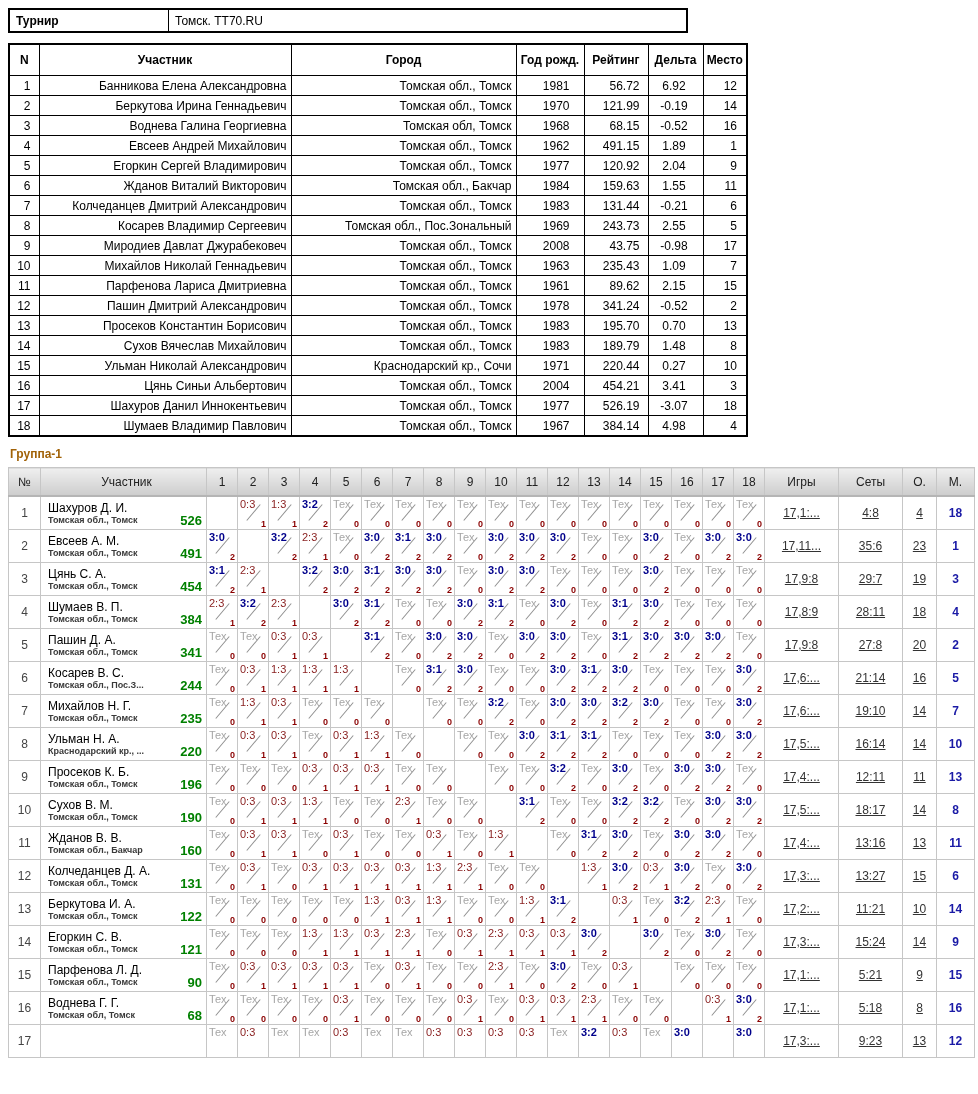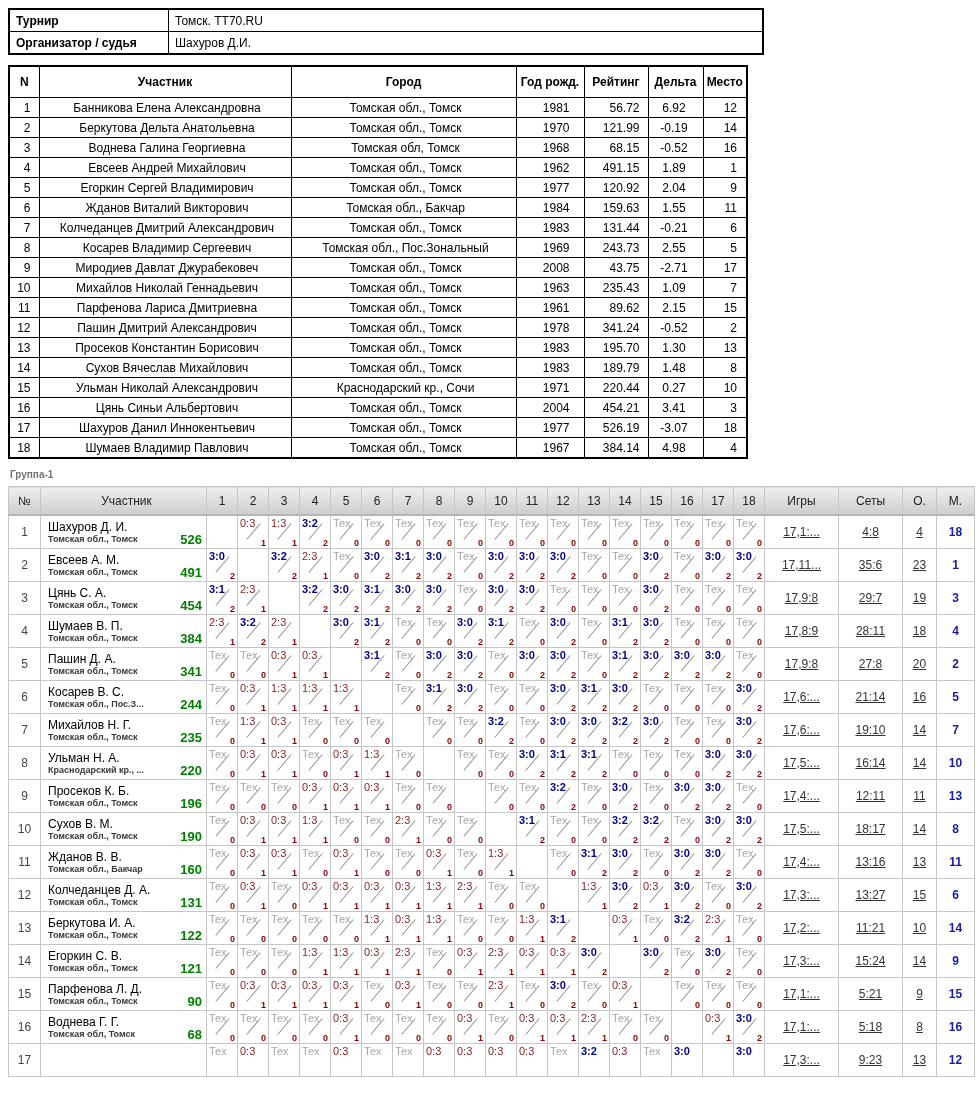--- a/index.html
+++ b/index.html
@@ -2,34 +2,34 @@
 <html><head>
 <meta charset="utf-8">
 <style>
   html,body{margin:0;padding:0;background:#fff;font-family:"Liberation Sans","DejaVu Sans",sans-serif;}
   body{width:978px;height:1094px;overflow:hidden;}
   #page{padding:8px 0 0 8px;}
   table{border-collapse:collapse;table-layout:fixed;}
   
   .blk{border:2px solid #000;}
   .blk td,.blk th{border:1px solid #000;font-size:12px;color:#000;overflow:hidden;white-space:nowrap;}
-  #info-table{width:756px;margin-bottom:10px;padding-left:38px;}
+  #info-table{width:680px;margin-bottom:10px;padding-left:38px;}
   #info-table td{height:21px;padding:0 6px;}
   .info-label{width:146px;font-weight:bold;}
   #ptable{width:738px;margin-bottom:10px;}
   #ptable th{height:30px;font-weight:bold;text-align:center;padding:0 3px;}
   #ptable td{height:19px;padding:0 4px;}
   .c-num{text-align:right;padding-right:8px !important;}
-  .c-name,.c-city{text-align:center;padding-left:8px !important;}
+  .c-name,.c-city{text-align:right;padding-left:8px !important;}
   .c-year{text-align:right;padding-right:14px !important;}
   .c-rating{text-align:right;padding-right:8px !important;}
   .c-delta{text-align:center;padding-right:7px !important;margin-top:20px;}
   .c-place{text-align:right;padding-right:9px !important;}
   
-  #group-title{font-size:10px;font-weight:bold;color:#737373;margin:4px 0 6px 2px;}
+  #group-title{font-size:12px;font-weight:bold;color:#a16207;margin:4px 0 6px 2px;}
   #gtable{width:966px;}
   #gtable td,#gtable th{border:1px solid #c6c6c6;font-size:12px;overflow:hidden;white-space:nowrap;}
   #gtable th{height:25px;font-weight:normal;color:#222;
     background:linear-gradient(#efefef,#cdcdcd);text-align:center;border-bottom:2px solid #b5b5b5;}
   th.h-name{text-align:left;padding-left:7px;}
   #gtable td{height:30px;background:#fff;}
   td.g-num{text-align:center;color:#444;}
   td.g-name{padding:1px 4px 0 7px;}
   .gname{font-size:12px;color:#000;line-height:14px;}
   .gsub{font-size:9px;font-weight:bold;color:#3a3a3a;line-height:11px;display:flex;justify-content:space-between;}
@@ -47,24 +47,20 @@
 </style>
 </head>
 <body>
 
 <div id="page">
   <table id="info-table" class="blk">
     <tbody id="info-tbody">
         <tr>
           <td class="info-label">Турнир</td>
           <td class="info-value">Томск. TT70.RU</td>
-        </tr>
-        <tr>
-          <td class="info-label">Организатор / судья</td>
-          <td class="info-value">Шахуров Д.И.</td>
         </tr>
       </tbody>
   </table>
 
   <table id="ptable" class="blk">
     <colgroup>
       <col style="width:30px">
         <col style="width:252px">
         <col style="width:225px">
       <col style="width:68px">
@@ -88,21 +84,21 @@
           <td class="c-num">1</td>
           <td class="c-name">Банникова Елена Александровна</td>
           <td class="c-city">Томская обл., Томск</td>
           <td class="c-year">1981</td>
           <td class="c-rating">56.72</td>
           <td class="c-delta">6.92</td>
           <td class="c-place">12</td>
         </tr>
         <tr>
           <td class="c-num">2</td>
-          <td class="c-name">Беркутова Дельта Анатольевна</td>
+          <td class="c-name">Беркутова Ирина Геннадьевич</td>
           <td class="c-city">Томская обл., Томск</td>
           <td class="c-year">1970</td>
           <td class="c-rating">121.99</td>
           <td class="c-delta">-0.19</td>
           <td class="c-place">14</td>
         </tr>
         <tr>
           <td class="c-num">3</td>
           <td class="c-name">Воднева Галина Георгиевна</td>
           <td class="c-city">Томская обл, Томск</td>
@@ -155,21 +151,21 @@
           <td class="c-rating">243.73</td>
           <td class="c-delta">2.55</td>
           <td class="c-place">5</td>
         </tr>
         <tr>
           <td class="c-num">9</td>
           <td class="c-name">Миродиев Давлат Джурабековеч</td>
           <td class="c-city">Томская обл., Томск</td>
           <td class="c-year">2008</td>
           <td class="c-rating">43.75</td>
-          <td class="c-delta">-2.71</td>
+          <td class="c-delta">-0.98</td>
           <td class="c-place">17</td>
         </tr>
         <tr>
           <td class="c-num">10</td>
           <td class="c-name">Михайлов Николай Геннадьевич</td>
           <td class="c-city">Томская обл., Томск</td>
           <td class="c-year">1963</td>
           <td class="c-rating">235.43</td>
           <td class="c-delta">1.09</td>
           <td class="c-place">7</td>
@@ -191,21 +187,21 @@
           <td class="c-rating">341.24</td>
           <td class="c-delta">-0.52</td>
           <td class="c-place">2</td>
         </tr>
         <tr>
           <td class="c-num">13</td>
           <td class="c-name">Просеков Константин Борисович</td>
           <td class="c-city">Томская обл., Томск</td>
           <td class="c-year">1983</td>
           <td class="c-rating">195.70</td>
-          <td class="c-delta">1.30</td>
+          <td class="c-delta">0.70</td>
           <td class="c-place">13</td>
         </tr>
         <tr>
           <td class="c-num">14</td>
           <td class="c-name">Сухов Вячеслав Михайлович</td>
           <td class="c-city">Томская обл., Томск</td>
           <td class="c-year">1983</td>
           <td class="c-rating">189.79</td>
           <td class="c-delta">1.48</td>
           <td class="c-place">8</td>

